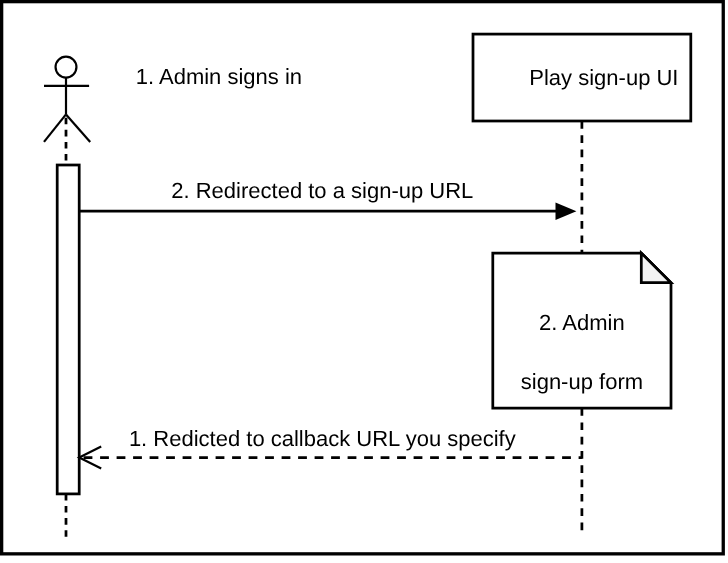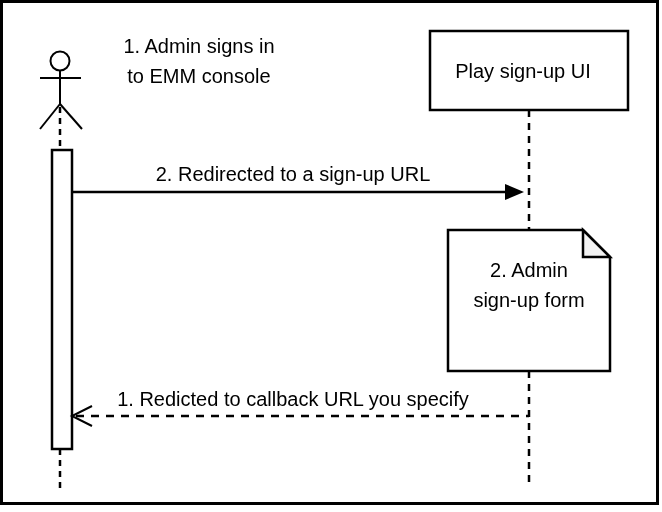--- a/index.html
+++ b/index.html
@@ -22,28 +22,28 @@
     top: 0;
   }
   .label {
     position: absolute;
     font-size: 20px;
     line-height: 30px;
     color: #000000;
     white-space: nowrap;
     text-align: center;
   }
-  .label .line { display: block; }
+  .label .line { display: block; margin-top: 24px; }
   .actor-label {
     left: 96px;
     top: 31px;
     width: 206px;
   }
   .participant-label {
-    left: 430px;
+    left: 456px;
     top: 31px;
     width: 186px;
     height: 79px;
     display: flex;
     align-items: center;
     justify-content: center;
   }
   .msg2-label {
     left: 93px;
     top: 159px;
@@ -100,21 +100,20 @@
     </g>
 
     <g>
       <path d="M 448 230 L 583 230 L 610 257 L 610 371 L 448 371 Z" fill="#ffffff" stroke="#000000" stroke-width="2.5" stroke-linejoin="miter"></path>
       <path d="M 583 230 L 583 257 L 610 257 Z" fill="#f2f2f2" stroke="#000000" stroke-width="2.5" stroke-linejoin="miter"></path>
     </g>
   </svg>
 
   <div class="label actor-label">
     <span class="line">1. Admin signs in</span>
-    <span class="line">to EMM console</span>
   </div>
 
   <div class="label participant-label">
     <span>Play sign-up UI</span>
   </div>
 
   <div class="label msg2-label">2. Redirected to a sign-up URL</div>
 
   <div class="label msg4-label">1. Redicted to callback URL you specify</div>
 

